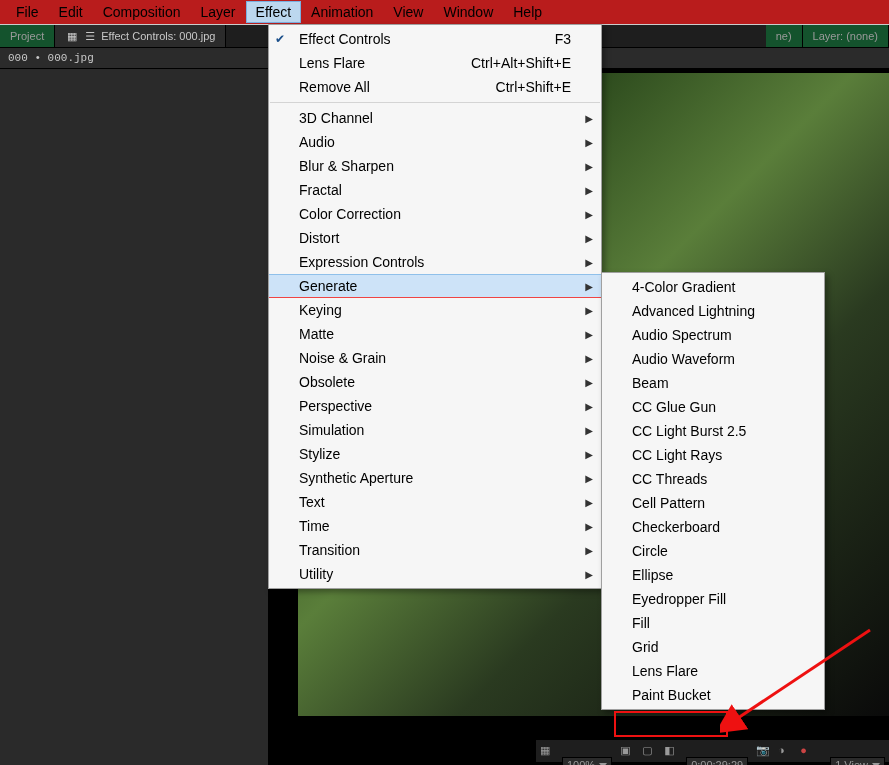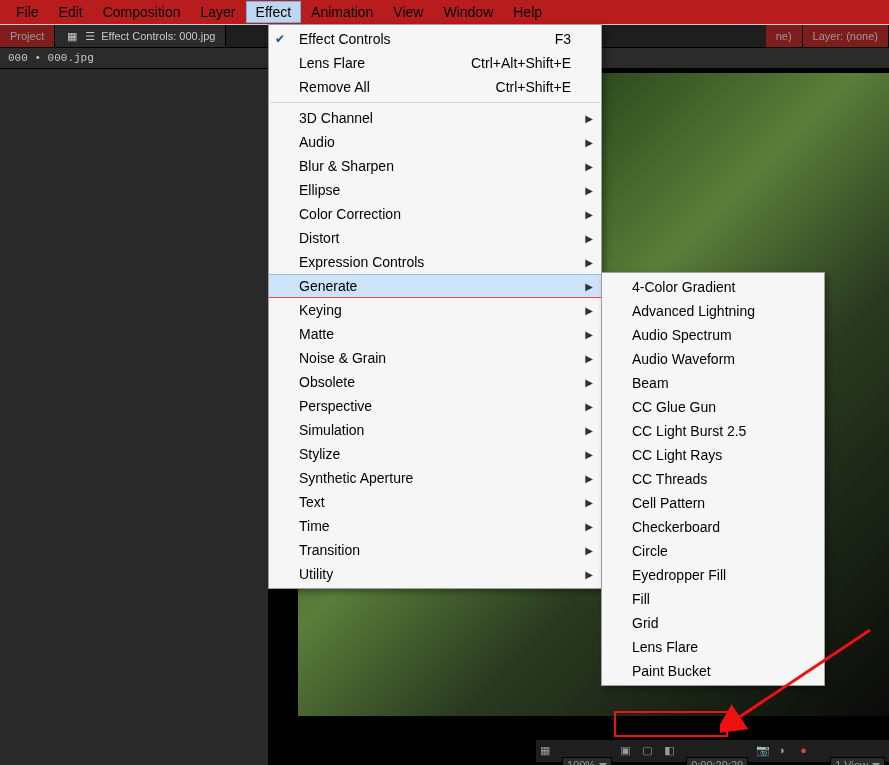--- a/index.html
+++ b/index.html
@@ -44,21 +44,21 @@
     color: #888;
     font-size: 11px;
     border-bottom: 1px solid #000;
   }
   .panel-tabs .tab {
     padding: 0 10px;
     display: flex;
     align-items: center;
     color: #9a9a9a;
     border-right: 1px solid #000;
-    background: #7f1d1d;
+    background: #14532d;
     gap: 4px;
   }
   .panel-tabs .tab.active {
     background: #2b2b2b;
     color: #c8c8c8;
   }
   .panel-tabs .tab .icon {
     width: 14px;
     height: 14px;
     display: inline-flex;
@@ -332,21 +332,21 @@
     </div>
   <div class="row">
       <span>Audio</span>
       <span class="arrow">▶</span>
     </div>
   <div class="row">
       <span>Blur &amp; Sharpen</span>
       <span class="arrow">▶</span>
     </div>
   <div class="row">
-      <span>Ellipse</span>
+      <span>Fractal</span>
       <span class="arrow">▶</span>
     </div>
   <div class="row">
       <span>Color Correction</span>
       <span class="arrow">▶</span>
     </div>
   <div class="row">
       <span>Distort</span>
       <span class="arrow">▶</span>
     </div>
@@ -437,20 +437,23 @@
       <span>CC Threads</span>
     </div>
   <div class="row">
       <span>Cell Pattern</span>
     </div>
   <div class="row">
       <span>Checkerboard</span>
     </div>
   <div class="row">
       <span>Circle</span>
+    </div>
+  <div class="row">
+      <span>Ellipse</span>
     </div>
   <div class="row">
       <span>Eyedropper Fill</span>
     </div>
   <div class="row">
       <span>Fill</span>
     </div>
   <div class="row">
       <span>Grid</span>
     </div>

